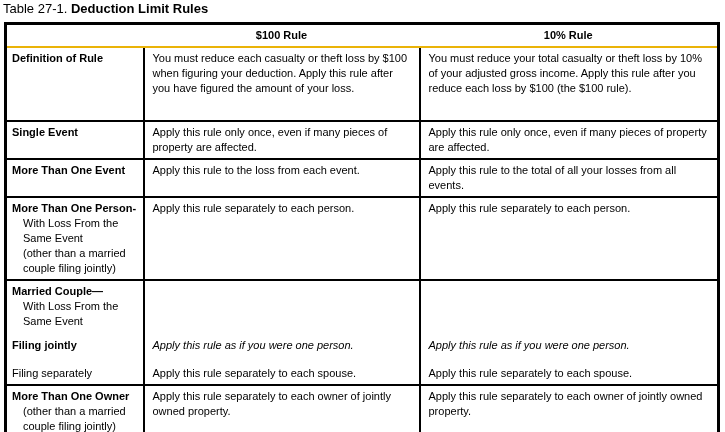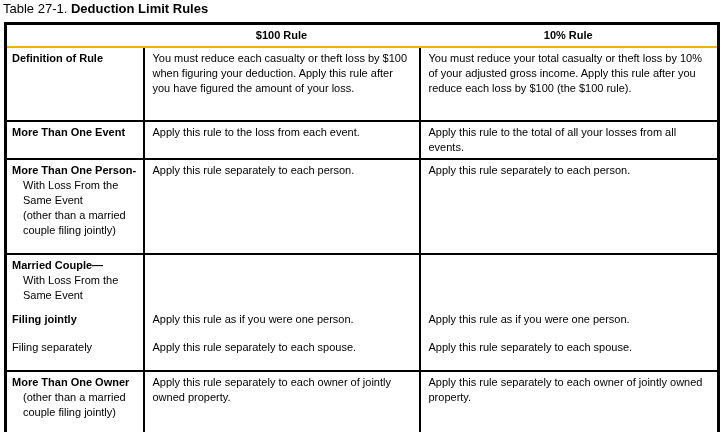--- a/index.html
+++ b/index.html
@@ -51,38 +51,38 @@
     height: 14px;
   }
   td {
     border: 2px solid #000;
     vertical-align: top;
     font-size: 11px;
     line-height: 15px;
     padding: 3px 8px 3px 8px;
   }
   td.rowhead {
-    padding: 3px 2px 15px 5px;
+    padding: 3px 2px 3px 5px;
     white-space: nowrap;
   }
   .rh-bold { font-weight: bold; }
   .rh-indent { padding-left: 11px; font-weight: normal; }
   .plain { font-weight: normal; }
 
   tr.r-hdr  { height: 19px; }
   tr.r-def  { height: 74px; }
   tr.r-sing { height: 35px; }
   tr.r-mtoe { height: 32px; }
   tr.r-mtop { height: 74px; }
   tr.r-marr { height: 101px; }
   tr.r-own  { height: 50px; }
 
   .fj-label { margin-top: 9px; font-weight: bold; }
   .fs-label { margin-top: 13px; }
-  .rule-p1  { margin-top: 54px; }
+  .rule-p1  { margin-top: 54px; font-style: italic; }
   .rule-p2  { margin-top: 13px; }
 </style>
 </head>
 <body>
 
 <div class="page">
 
   <div class="title">
     <span>Table 27-1. </span><span class="bold">Deduction Limit Rules</span>
   </div>
@@ -102,20 +102,27 @@
     </tr>
 
     <tr class="r-def">
       <td class="rowhead">
         <div class="rh-bold">Definition of Rule</div>
       </td>
       <td>You must reduce each casualty or theft loss by $100 when figuring your deduction. Apply this rule after you have figured the amount of your loss.</td>
       <td>You must reduce your total casualty or theft loss by 10% of your adjusted gross income. Apply this rule after you reduce each loss by $100 (the $100 rule).</td>
     </tr>
 
+    <tr class="r-sing">
+      <td class="rowhead">
+        <div class="rh-bold">Single Event</div>
+      </td>
+      <td>Apply this rule only once, even if many pieces of property are affected.</td>
+      <td>Apply this rule only once, even if many pieces of property are affected.</td>
+    </tr>
 
     <tr class="r-mtoe">
       <td class="rowhead">
         <div class="rh-bold">More Than One Event</div>
       </td>
       <td>Apply this rule to the loss from each event.</td>
       <td>Apply this rule to the total of all your losses from all events.</td>
     </tr>
 
     <tr class="r-mtop">

